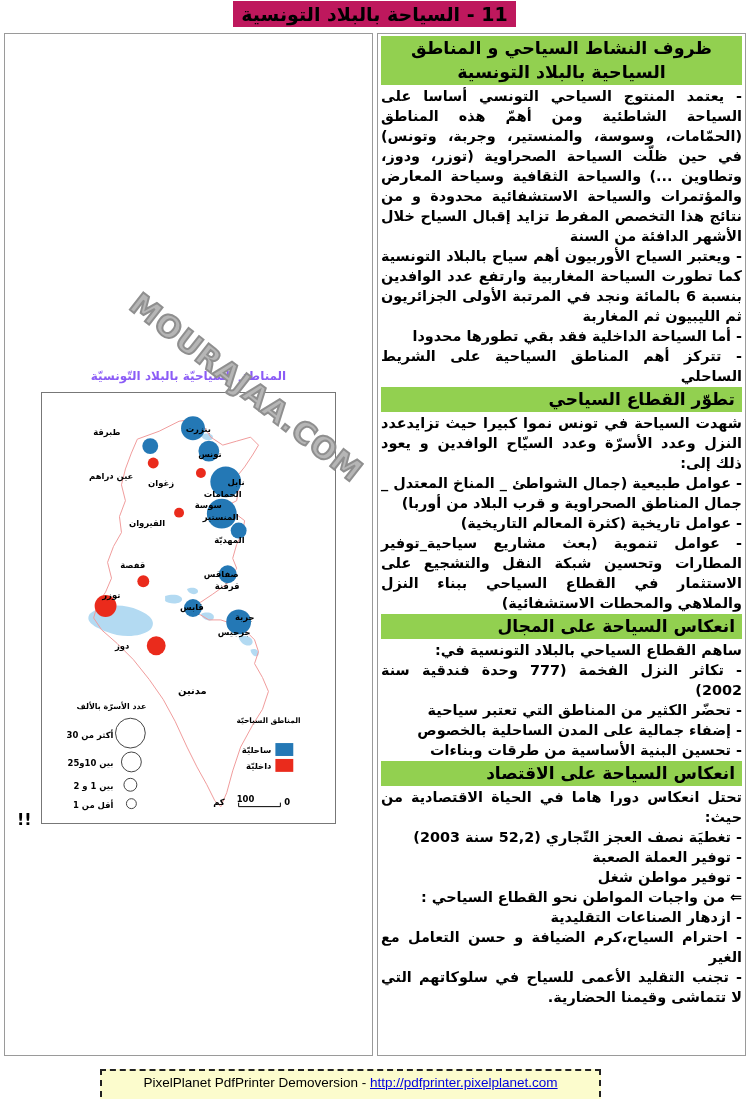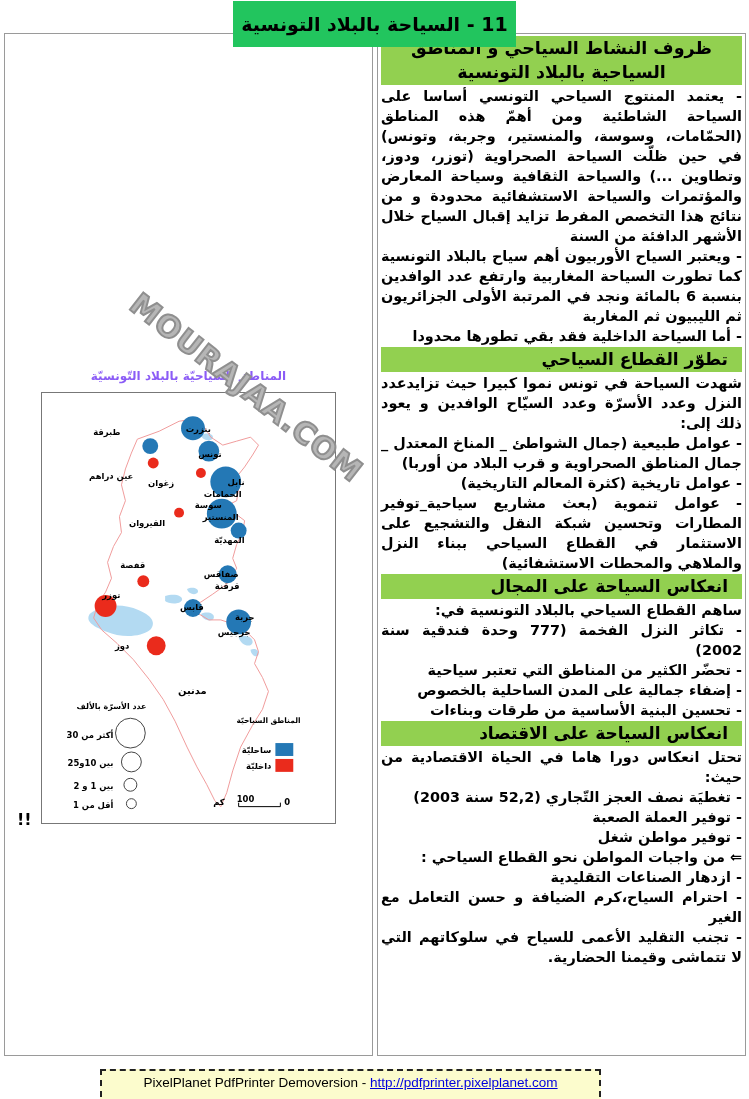--- a/index.html
+++ b/index.html
@@ -1,28 +1,28 @@
 <!DOCTYPE html>
 <html lang="ar"><head>
 <meta charset="utf-8">
 <style>
   html,body{margin:0;padding:0;background:#fff;}
   .page{position:relative;width:749px;height:1099px;background:#fff;overflow:hidden;
         font-family:"DejaVu Sans",sans-serif;}
   
   .doc-title{position:absolute;top:1px;left:0;width:100%;text-align:center;z-index:6;}
-  .doc-title span{display:inline-block;background:#22c55e;color:#000;font-weight:bold;
-        font-size:19px;padding:12px 8px;direction:rtl;}
+  .doc-title span{display:inline-block;background:#be185d;color:#000;font-weight:bold;
+        font-size:19px;padding:2px 8px;direction:rtl;}
   
   .col{position:absolute;top:33px;height:1023px;border:1px solid #9a9a9a;background:#fff;box-sizing:border-box;}
   .left-col{left:4px;width:369px;}
   .right-col{left:377px;width:369px;direction:rtl;padding:1px 3px 0 3px;}
   
   .right-col h2{margin:1px 0;background:#92d050;color:#000;font-size:17px;font-weight:bold;
-        padding:1px 14px;line-height:1.35;text-align:right;}
+        padding:1px 7px;line-height:1.35;text-align:right;}
   .right-col h2.center{text-align:center;font-size:17.5px;}
   .right-col p{margin:0;font-size:14.4px;font-weight:bold;color:#000;line-height:20px;
         text-align:justify;text-align-last:right;}
   
   .map-title{position:absolute;top:335px;left:0;width:100%;text-align:center;font-size:12px;
         font-weight:bold;direction:rtl;color:#8b5cf6;}
   .map-box{position:absolute;top:358px;left:36px;width:293px;height:430px;border:1px solid #777;
         background:#fff;}
   .watermark{position:absolute;top:252px;left:140px;z-index:5;transform:rotate(38deg);
         transform-origin:left top;font-size:30px;font-weight:bold;letter-spacing:1px;
@@ -117,20 +117,21 @@
         </svg>
     </div>
     <div class="exclaim">!!</div>
   </div>
 
   <div class="col right-col" id="sections">
       <h2 class="center">ظروف النشاط السياحي و المناطق السياحية بالبلاد التونسية</h2>
       <p>- يعتمد المنتوج السياحي التونسي أساسا على السياحة الشاطئية ومن أهمّ هذه المناطق (الحمّامات، وسوسة، والمنستير، وجربة، وتونس) في حين ظلّت السياحة الصحراوية (توزر، ودوز، وتطاوين ...) والسياحة الثقافية وسياحة المعارض والمؤتمرات والسياحة الاستشفائية محدودة و من نتائج هذا التخصص المفرط تزايد إقبال السياح خلال الأشهر الدافئة من السنة</p>
       <p>- ويعتبر السياح الأوربيون أهم سياح بالبلاد التونسية كما تطورت السياحة المغاربية وارتفع عدد الوافدين بنسبة 6 بالمائة ونجد في المرتبة الأولى الجزائريون ثم الليبيون ثم المغاربة</p>
       <p>- أما السياحة الداخلية فقد بقي تطورها محدودا</p>
+      <p>- تتركز أهم المناطق السياحية على الشريط الساحلي</p>
       <h2>تطوّر القطاع السياحي</h2>
       <p>شهدت السياحة في تونس نموا كبيرا حيث تزايدعدد النزل وعدد الأسرّة وعدد السيّاح الوافدين و يعود ذلك إلى:</p>
       <p>- عوامل طبيعية (جمال الشواطئ _ المناخ المعتدل _ جمال المناطق الصحراوية و قرب البلاد من أوربا)</p>
       <p>- عوامل تاريخية (كثرة المعالم التاريخية)</p>
       <p>- عوامل تنموية (بعث مشاريع سياحية_توفير المطارات وتحسين شبكة النقل والتشجيع على الاستثمار في القطاع السياحي ببناء النزل والملاهي والمحطات الاستشفائية)</p>
       <h2>انعكاس السياحة على المجال</h2>
       <p>ساهم القطاع السياحي بالبلاد التونسية في:</p>
       <p>- تكاثر النزل الفخمة (777 وحدة فندقية سنة 2002)</p>
       <p>- تحضّر الكثير من المناطق التي تعتبر سياحية</p>
       <p>- إضفاء جمالية على المدن الساحلية بالخصوص</p>

